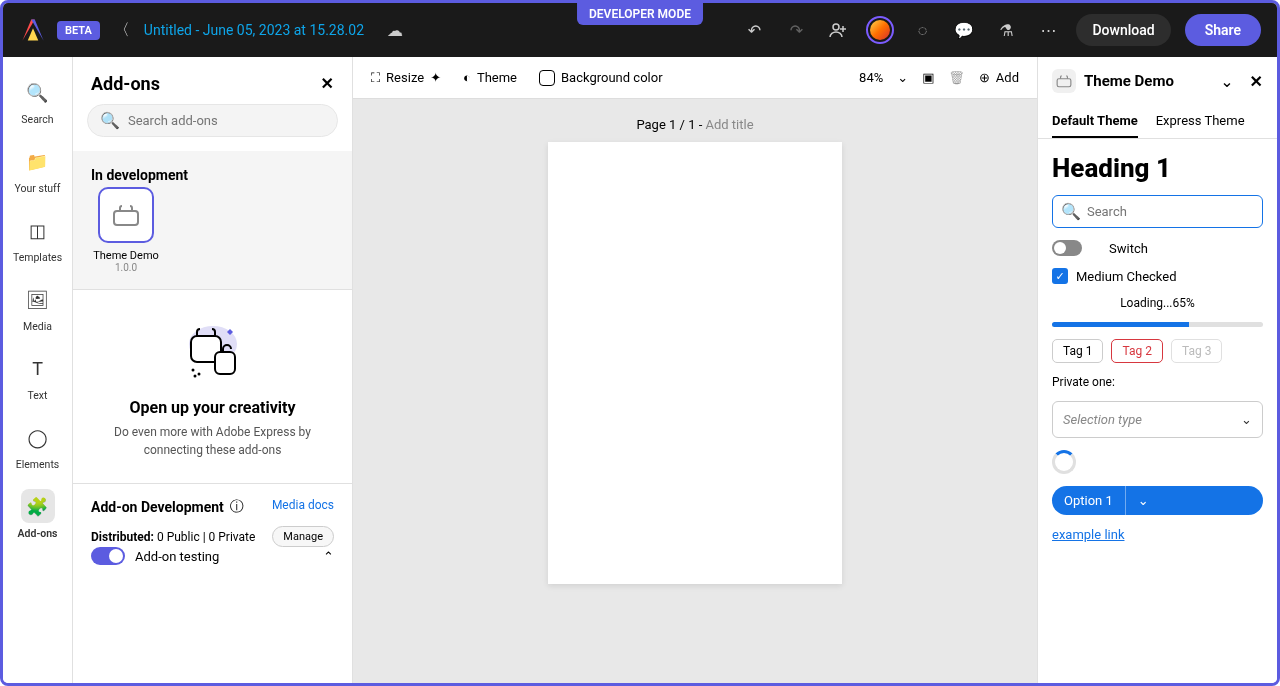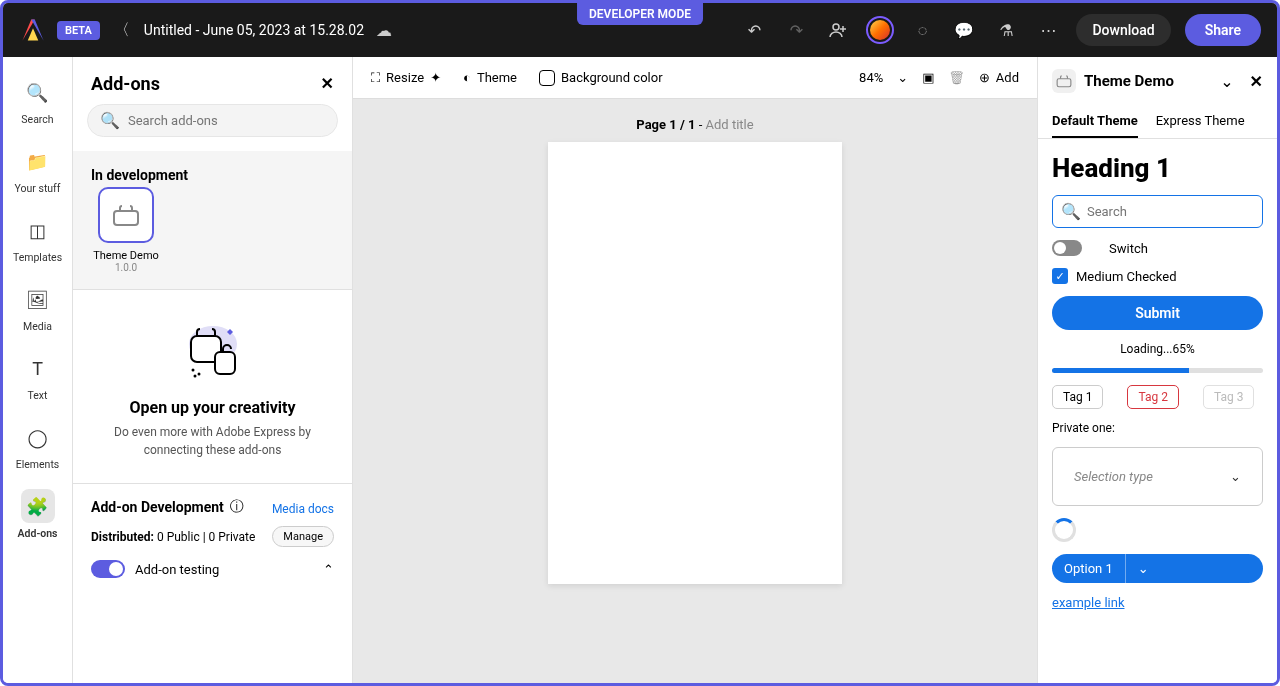--- a/index.html
+++ b/index.html
@@ -2,21 +2,21 @@
 <html><head>
 <meta charset="utf-8">
 <style>
 *{box-sizing:border-box;margin:0;padding:0;font-family:-apple-system,BlinkMacSystemFont,"Segoe UI",Roboto,sans-serif}
 body{width:1280px;height:686px;overflow:hidden;border:3px solid #5c5ce0;border-radius:8px;display:flex;flex-direction:column;background:#fff}
 .topbar{height:54px;background:#1a1a1a;display:flex;align-items:center;padding:0 16px;color:#fff;position:relative}
 .dev-mode{position:absolute;top:0;left:50%;transform:translateX(-50%);background:#5c5ce0;color:#fff;font-size:12px;font-weight:600;padding:4px 12px;border-radius:0 0 6px 6px}
 .logo{width:28px;height:28px;margin-right:10px}
 .beta{background:#5c5ce0;color:#fff;font-size:11px;font-weight:600;padding:3px 8px;border-radius:4px;margin-right:14px}
 .back-chev{color:#ccc;margin-right:14px;cursor:pointer}
-.doc-title{color:#ffffff;font-size:14px;margin-right:12px}
+.doc-title{color:#0ea5e9;font-size:14px;margin-right:23px}
 .cloud{color:#ccc;font-size:16px}
 .topbar-right{margin-left:auto;display:flex;align-items:center;gap:14px}
 .icon-btn{color:#ccc;cursor:pointer;display:flex;align-items:center;justify-content:center;width:28px;height:28px}
 .avatar-ring{width:28px;height:28px;border-radius:50%;border:2px solid #7b5cff;display:flex;align-items:center;justify-content:center}
 .avatar-inner{width:20px;height:20px;border-radius:50%;background:linear-gradient(135deg,#ffd54f,#ff6f00,#d32f2f)}
 .btn-download{background:#2d2d2d;color:#fff;border:none;padding:8px 16px;border-radius:18px;font-size:14px;font-weight:500;cursor:pointer}
 .btn-share{background:#5c5ce0;color:#fff;border:none;padding:8px 20px;border-radius:18px;font-size:14px;font-weight:600;cursor:pointer}
 .main{flex:1;display:flex;overflow:hidden}
 .rail{width:70px;background:#fff;border-right:1px solid #e0e0e0;display:flex;flex-direction:column;align-items:center;padding-top:18px;gap:18px}
 .rail-item{display:flex;flex-direction:column;align-items:center;gap:4px;cursor:pointer;color:#333;width:100%}
@@ -35,37 +35,37 @@
 .addon-tile{display:flex;flex-direction:column;align-items:center;width:70px}
 .tile-box{width:56px;height:56px;border:2px solid #5c5ce0;border-radius:10px;display:flex;align-items:center;justify-content:center;background:#fff;margin-bottom:6px}
 .tile-box svg{width:28px;height:24px}
 .tile-name{font-size:11px}
 .tile-ver{font-size:10px;color:#888}
 .creativity{padding:24px 18px;text-align:center;border-bottom:1px solid #e0e0e0}
 .creativity-illo{width:80px;height:70px;margin:0 auto 14px;position:relative}
 .creativity h3{font-size:16px;font-weight:700;margin-bottom:6px}
 .creativity p{font-size:12px;color:#555;line-height:1.5}
 .dev-section{padding:14px 18px}
-.dev-head{display:flex;align-items:flex-end;justify-content:space-between;margin-bottom:10px}
+.dev-head{display:flex;align-items:flex-start;justify-content:space-between;margin-bottom:10px}
 .dev-head h3{font-size:14px;font-weight:700;display:flex;align-items:center;gap:6px}
 .view-docs{color:#1473e6;font-size:12px;text-decoration:none}
-.dist-row{display:flex;align-items:center;justify-content:space-between;font-size:12px;margin-bottom:13px}
+.dist-row{display:flex;align-items:center;justify-content:space-between;font-size:12px;margin-bottom:0}
 .manage-btn{border:1px solid #ccc;background:#f7f7f7;padding:3px 10px;border-radius:12px;font-size:11px;cursor:pointer}
 .testing-row{display:flex;align-items:center;gap:10px;font-size:13px}
 .toggle{width:34px;height:18px;background:#5c5ce0;border-radius:10px;position:relative;cursor:pointer}
 .toggle::after{content:"";position:absolute;width:14px;height:14px;background:#fff;border-radius:50%;top:2px;right:2px}
 .chev-up{margin-left:auto;cursor:pointer}
 .canvas-area{flex:1;background:#e8e8e8;display:flex;flex-direction:column;position:relative}
 .canvas-toolbar{height:42px;background:#fff;border-bottom:1px solid #ddd;display:flex;align-items:center;padding:0 18px;gap:22px;font-size:13px}
 .ct-item{display:flex;align-items:center;gap:6px;cursor:pointer}
 .ct-right{margin-left:auto;display:flex;align-items:center;gap:14px}
 .zoom{font-size:13px}
 .canvas-body{flex:1;display:flex;flex-direction:column;align-items:center;padding-top:18px;overflow:auto}
 .page-label{font-size:13px;margin-bottom:10px}
-.page-label b{font-weight:700}
+.page-label b{font-weight:400}
 .page-label .addt{color:#888}
 .canvas-page{width:294px;height:442px;background:#fff;box-shadow:0 2px 6px rgba(0,0,0,.1)}
 .right-panel{width:240px;background:#fff;border-left:1px solid #e0e0e0;display:flex;flex-direction:column;overflow:auto}
 .rp-head{display:flex;align-items:center;gap:8px;padding:12px 14px}
 .rp-head-icon{width:24px;height:24px;background:#f0f0f0;border-radius:6px;display:flex;align-items:center;justify-content:center}
 .rp-head h3{font-size:15px;font-weight:700;flex:1}
 .rp-tabs{display:flex;gap:18px;padding:0 14px;border-bottom:1px solid #e0e0e0}
 .rp-tab{padding:8px 0;font-size:13px;cursor:pointer;border-bottom:2px solid transparent}
 .rp-tab.active{border-bottom-color:#000;font-weight:700}
 .rp-body{padding:14px;display:flex;flex-direction:column;gap:12px}
@@ -77,26 +77,26 @@
 .search-input-wrap input{border:none;outline:none;flex:1;font-size:13px}
 .switch-row{display:flex;align-items:center;gap:27px;font-size:13px}
 .switch{width:30px;height:16px;background:#888;border-radius:9px;position:relative;cursor:pointer}
 .switch::after{content:"";width:12px;height:12px;background:#fff;border-radius:50%;position:absolute;top:2px;left:2px}
 .check-row{display:flex;align-items:center;gap:8px;font-size:13px}
 .checkbox{width:16px;height:16px;background:#1473e6;border-radius:3px;display:flex;align-items:center;justify-content:center;color:#fff;font-size:11px}
 .submit-btn{width:100%;background:#1473e6;color:#fff;border:none;border-radius:18px;padding:9px;font-size:14px;font-weight:600;cursor:pointer}
 .loading-row{display:flex;justify-content:center;font-size:12px}
 .progress{width:100%;height:5px;background:#e0e0e0;border-radius:3px;overflow:hidden}
 .progress-fill{height:100%;background:#1473e6}
-.tags{display:flex;gap:24px}
+.tags{display:flex;gap:8px}
 .tag{border:1px solid #ccc;padding:4px 10px;border-radius:5px;font-size:12px}
 .tag.red{border-color:#d7373f;color:#d7373f}
 .tag.dis{color:#bbb;border-color:#e0e0e0}
 .choose-lbl{font-size:12px}
-.select-wrap{border:1px solid #ccc;border-radius:6px;padding:21px;display:flex;justify-content:space-between;align-items:center;font-size:13px;color:#888;font-style:italic;cursor:pointer}
+.select-wrap{border:1px solid #ccc;border-radius:6px;padding:10px;display:flex;justify-content:space-between;align-items:center;font-size:13px;color:#888;font-style:italic;cursor:pointer}
 .spinner{width:24px;height:24px;border:3px solid #e0e0e0;border-top-color:#1473e6;border-radius:50%}
 .split-btn{display:inline-flex;background:#1473e6;border-radius:18px;overflow:hidden}
 .split-btn button{background:transparent;border:none;color:#fff;padding:7px 12px;font-size:13px;cursor:pointer}
 .split-btn .div{width:1px;background:rgba(255,255,255,.4)}
 .ex-link{color:#1473e6;font-size:13px;text-decoration:underline}
 </style>
 </head>
 <body>
 
 <div class="topbar">
@@ -280,21 +280,20 @@
         <input placeholder="Search" style="">
       </div>
       <div class="switch-row">
           <div class="switch"></div>
           <span>Switch</span>
         </div>
       <div class="check-row">
           <div class="checkbox">✓</div>
           <span>Medium Checked</span>
         </div>
-      <button class="submit-btn">Submit</button>
       <div class="loading-row">
           <span>Loading...</span>
           <span>65%</span>
         </div>
       <div class="progress">
           <div class="progress-fill" style="width:65%"></div>
         </div>
       <div class="tags">
         <span class="tag">Tag 1</span>
         <span class="tag red">Tag 2</span>

